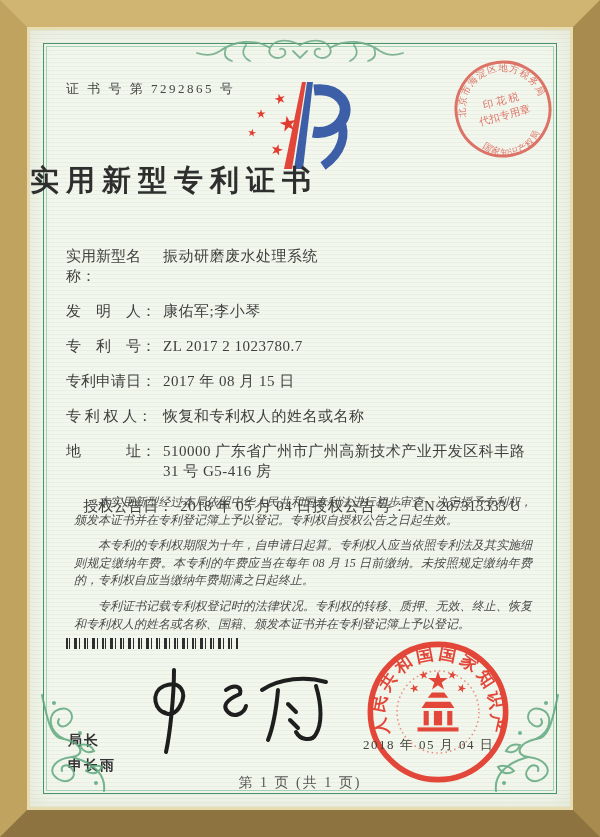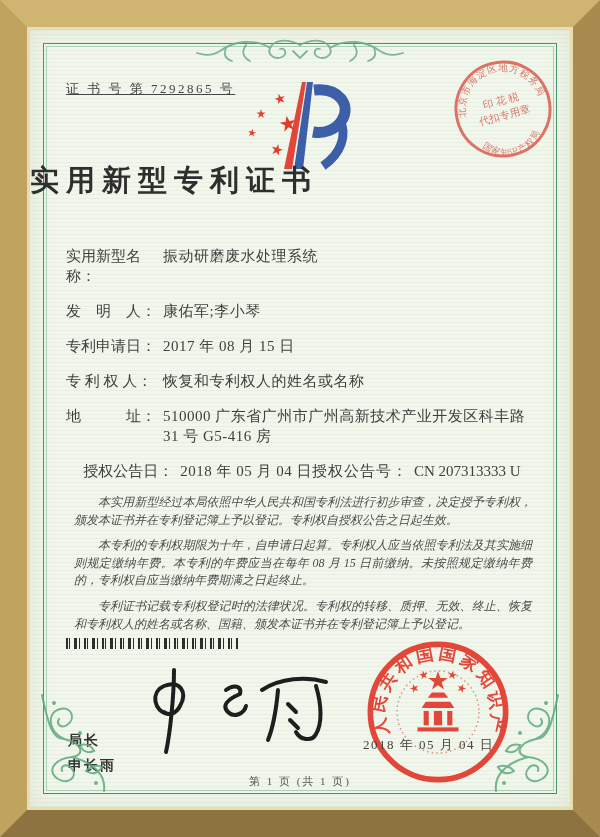--- a/index.html
+++ b/index.html
@@ -9,21 +9,21 @@
   .frame{position:absolute;inset:0;box-sizing:border-box;
     border:30px solid #c2a15c;
     border-top-color:#cfb472;border-left-color:#c0a35f;
     border-right-color:#a78b4f;border-bottom-color:#8c7340;}
   
   .paper{position:absolute;inset:30px;background:#f3f6ec;
     background-image:repeating-linear-gradient(180deg,rgba(125,185,145,.10) 0 1px,rgba(255,255,255,0) 1px 4px);
     box-shadow:0 0 0 3px #e8ddb0, inset 0 0 26px rgba(150,150,100,.18);}
   .green-border{position:absolute;inset:13px;border:1.6px solid #48936a;pointer-events:none;}
   .green-border::after{content:'';position:absolute;inset:2px;border:1px solid #a4d2b8;}
-  .cert-number{position:absolute;left:36px;top:50px;font-size:13px;letter-spacing:2.5px;color:#454545;text-decoration:underline;}
+  .cert-number{position:absolute;left:36px;top:50px;font-size:13px;letter-spacing:2.5px;color:#454545;}
   .top-garland{position:absolute;left:50%;top:6px;transform:translateX(-50%);}
   .logo{position:absolute;left:50%;top:46px;transform:translateX(-50%);}
   .tax-stamp{position:absolute;right:6px;top:18px;transform:rotate(-15deg);opacity:.82;}
   .title{position:absolute;left:0;top:131px;width:100%;text-align:left;
     font-size:29px;font-weight:600;letter-spacing:7px;color:#2e2e2e;}
   .fields{position:absolute;left:36px;top:216px;width:472px;font-size:15px;color:#3f3f3f;}
   .row{display:flex;line-height:20px;margin-bottom:15px;}
   .row .lbl{flex:0 0 97px;}
   .row .val{flex:1;letter-spacing:.5px;}
   .row.dual{justify-content:center;}
@@ -36,21 +36,21 @@
   .barcode{position:absolute;left:36px;top:608px;width:172px;height:11px;
     background:repeating-linear-gradient(90deg,#2e2e2e 0 2px,transparent 2px 3px,#2e2e2e 3px 4px,
       transparent 4px 8px,#2e2e2e 8px 11px,transparent 11px 13px,#2e2e2e 13px 14px,transparent 14px 18px);}
   .director{position:absolute;left:38px;top:698px;font-family:"Liberation Sans","DejaVu Sans",sans-serif;
     font-size:14px;font-weight:600;color:#333;line-height:25px;letter-spacing:2px;}
   .signature{position:absolute;left:100px;top:626px;}
   .seal{position:absolute;left:326px;top:600px;opacity:.93;}
   .seal-date{position:absolute;left:333px;top:706px;font-size:13px;letter-spacing:1.5px;
     color:#44443c;z-index:5;white-space:nowrap;}
   .page-footer{position:absolute;left:0;top:744px;width:100%;text-align:center;
-    font-size:11px;letter-spacing:2px;color:#555;}
+    font-size:14px;letter-spacing:2px;color:#555;}
   .flourish{position:absolute;bottom:10px;}
   .flourish.bl{left:4px;}
   .flourish.br{right:4px;transform:scaleX(-1);}
   svg text{font-family:"Liberation Serif","DejaVu Serif",serif;}
 </style>
 </head>
 <body>
 
 <div class="stage">
   <div class="frame"></div>
@@ -110,20 +110,24 @@
     <div class="title">实用新型专利证书</div>
 
     <div class="fields">
       <div class="row">
         <span class="lbl">实用新型名称：</span>
         <span class="val">振动研磨废水处理系统</span>
       </div>
       <div class="row">
         <span class="lbl">发　明　人：</span>
         <span class="val">康佑军;李小琴</span>
+      </div>
+      <div class="row">
+        <span class="lbl">专　利　号：</span>
+        <span class="val">ZL 2017 2 1023780.7</span>
       </div>
       <div class="row">
         <span class="lbl">专利申请日：</span>
         <span class="val">2017 年 08 月 15 日</span>
       </div>
       <div class="row">
         <span class="lbl">专 利 权 人：</span>
         <span class="val">恢复和专利权人的姓名或名称</span>
       </div>
       <div class="row">

